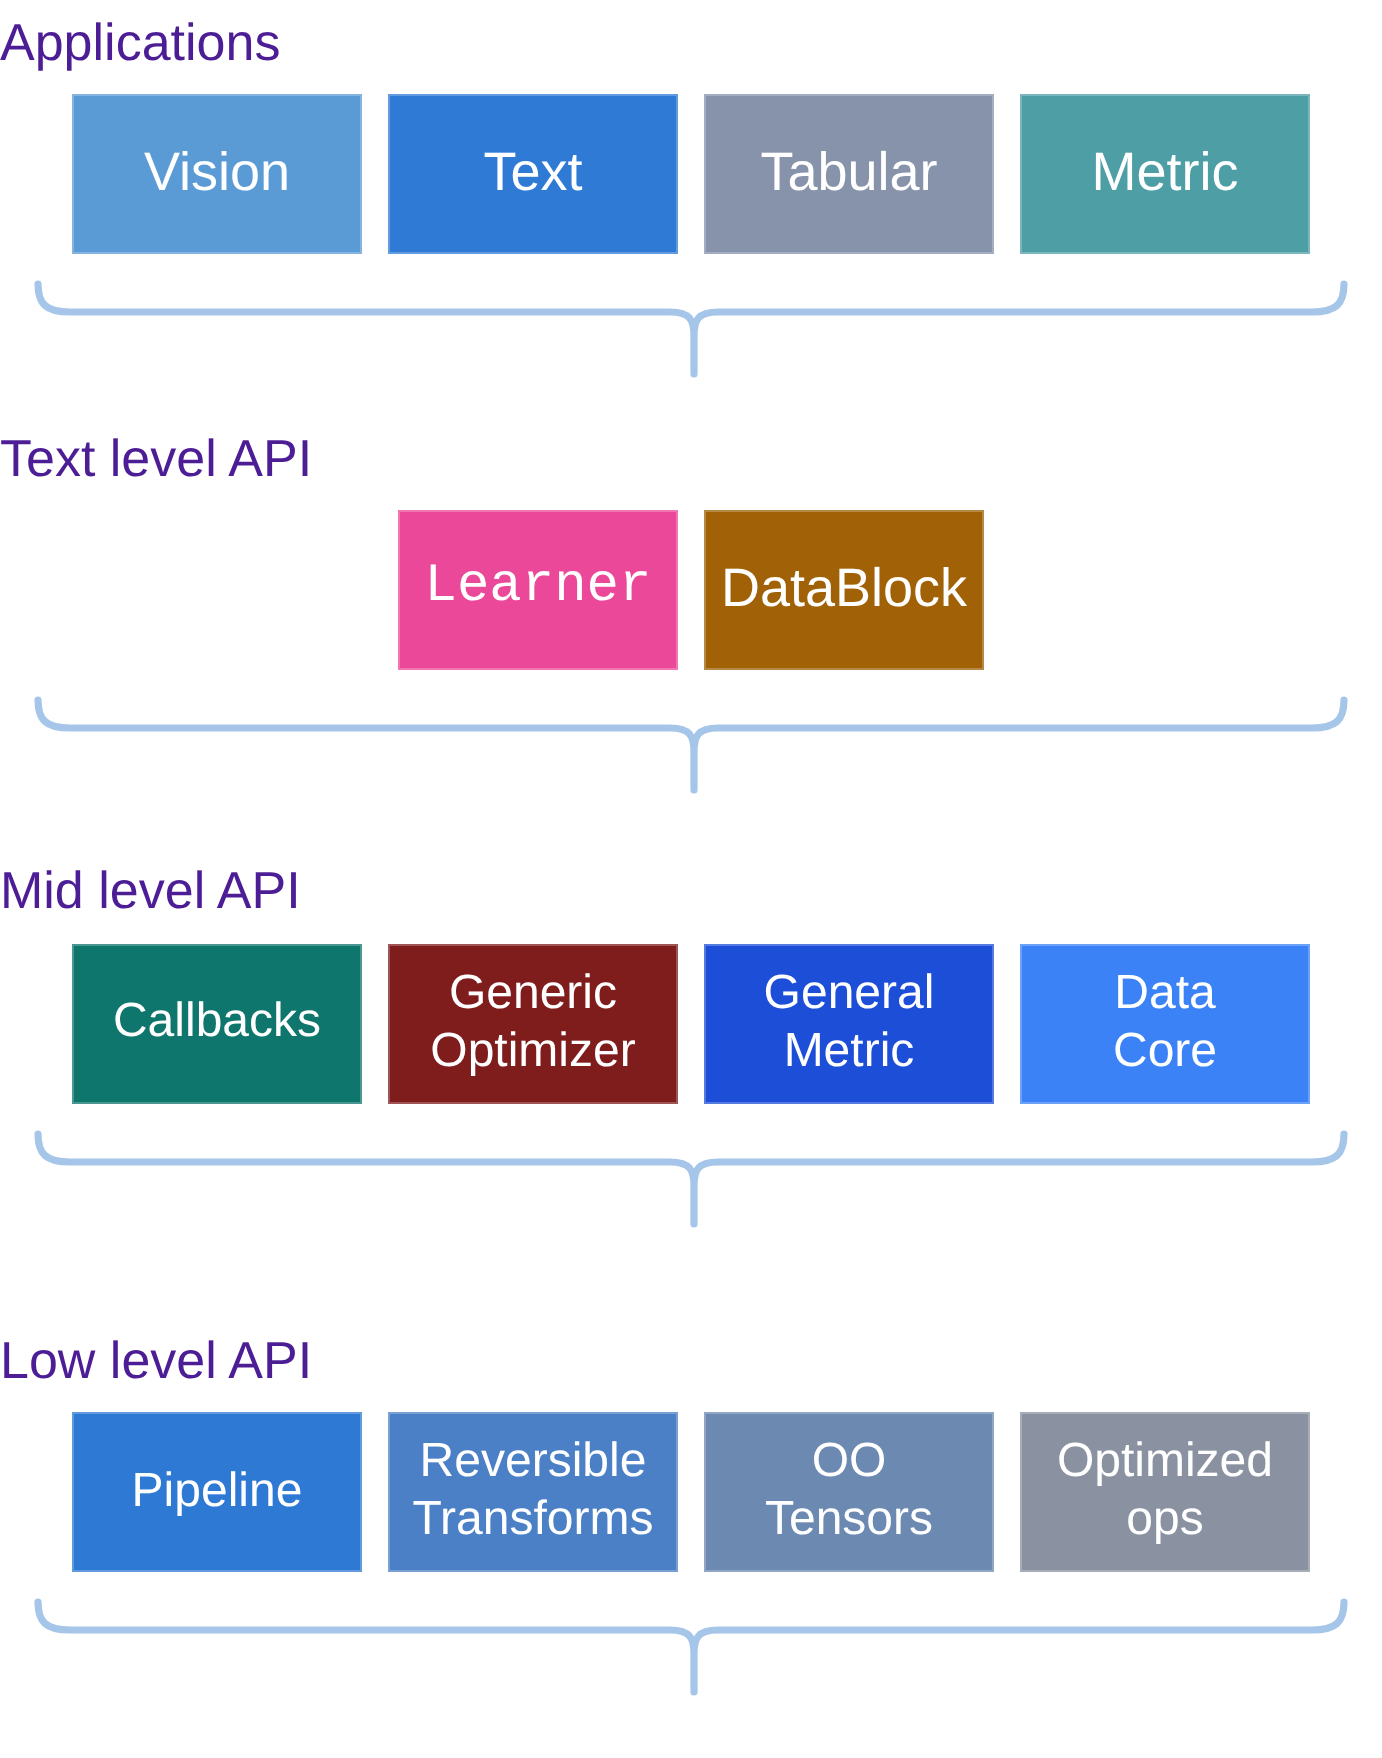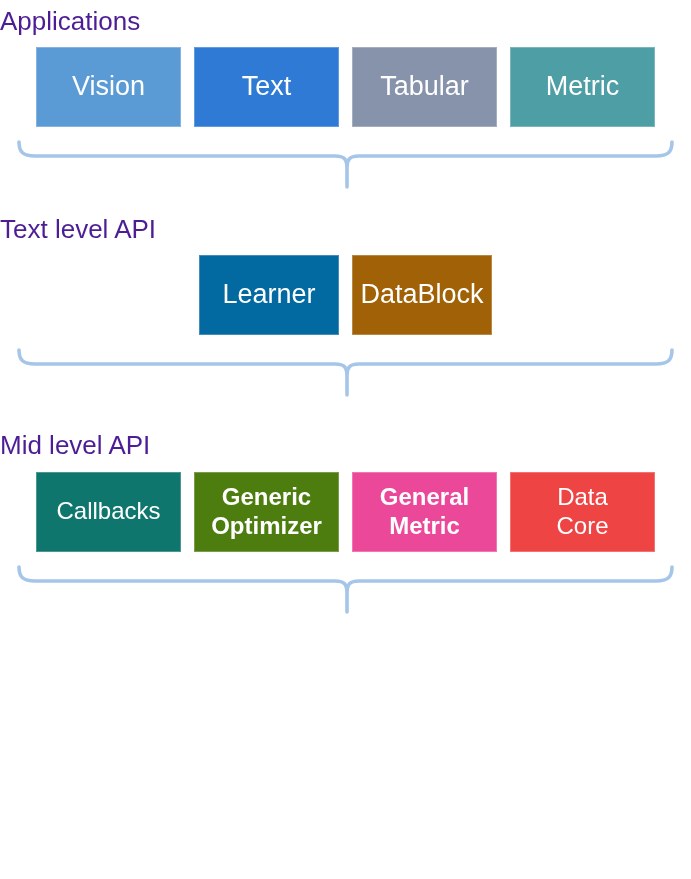--- a/index.html
+++ b/index.html
@@ -79,38 +79,53 @@
       <div class="box" style="background-color: rgb(78, 158, 166);">Metric</div>
     </div>
     <svg class="brace" viewBox="0 0 657 50" aria-hidden="true">
       <path d="M 2 2 C 2 12, 6 16, 18 16 L 318 16 C 328 16, 330 20, 330 28 L 330 47 M 655 2 C 655 12, 651 16, 639 16 L 342 16 C 332 16, 330 20, 330 28" style="stroke: rgb(165, 198, 233);"></path>
     </svg>
   </section>
 
   <section class="section s2">
     <h2 class="section-title">Text level API</h2>
     <div class="row row-2">
-      <div class="box" style="background-color: #0369a1;">Learner</div>
+      <div class="box" style="background-color: #ec4899; font-family: Liberation Mono, monospace;">Learner</div>
       <div class="box" style="background-color: #a16207;">DataBlock</div>
     </div>
     <svg class="brace" viewBox="0 0 657 50" aria-hidden="true">
       <path d="M 2 2 C 2 12, 6 16, 18 16 L 318 16 C 328 16, 330 20, 330 28 L 330 47 M 655 2 C 655 12, 651 16, 639 16 L 342 16 C 332 16, 330 20, 330 28" style="stroke: rgb(165, 198, 233);"></path>
     </svg>
   </section>
 
   <section class="section s3">
     <h2 class="section-title">Mid level API</h2>
     <div class="row row-3">
       <div class="box" style="background-color: #0f766e;">Callbacks</div>
-      <div class="box" style="background-color: #4d7c0f; font-weight: bold;">Generic
+      <div class="box" style="background-color: #7f1d1d;">Generic
 Optimizer</div>
-      <div class="box" style="background-color: #ec4899; font-weight: bold;">General
+      <div class="box" style="background-color: #1d4ed8;">General
 Metric</div>
-      <div class="box" style="background-color: #ef4444;">Data
+      <div class="box" style="background-color: #3b82f6;">Data
 Core</div>
     </div>
     <svg class="brace" viewBox="0 0 657 50" aria-hidden="true">
       <path d="M 2 2 C 2 12, 6 16, 18 16 L 318 16 C 328 16, 330 20, 330 28 L 330 47 M 655 2 C 655 12, 651 16, 639 16 L 342 16 C 332 16, 330 20, 330 28" style="stroke: rgb(165, 198, 233);"></path>
     </svg>
   </section>
 
+  <section class="section s4">
+    <h2 class="section-title">Low level API</h2>
+    <div class="row row-4">
+      <div class="box" style="background-color: rgb(46, 121, 211);">Pipeline</div>
+      <div class="box" style="background-color: rgb(75, 128, 198);">Reversible
+Transforms</div>
+      <div class="box" style="background-color: rgb(108, 137, 178);">OO
+Tensors</div>
+      <div class="box" style="background-color: rgb(138, 146, 162);">Optimized
+ops</div>
+    </div>
+    <svg class="brace" viewBox="0 0 657 50" aria-hidden="true">
+      <path d="M 2 2 C 2 12, 6 16, 18 16 L 318 16 C 328 16, 330 20, 330 28 L 330 47 M 655 2 C 655 12, 651 16, 639 16 L 342 16 C 332 16, 330 20, 330 28" style="stroke: rgb(165, 198, 233);"></path>
+    </svg>
+  </section>
 
 </div>
 
 </body></html>

